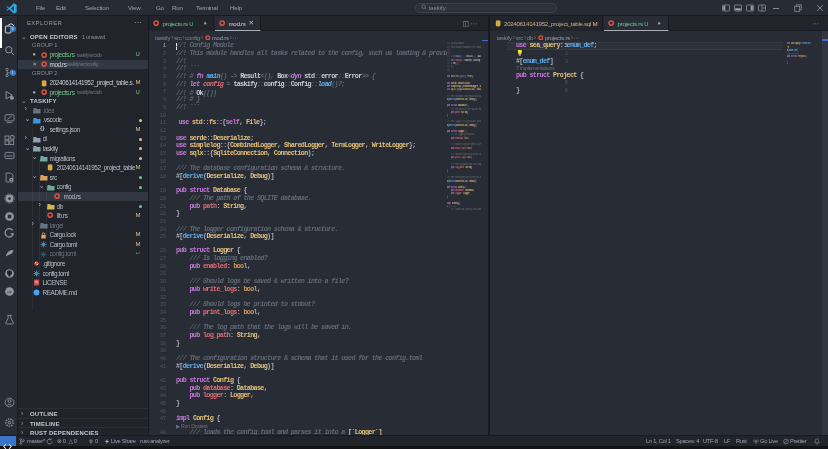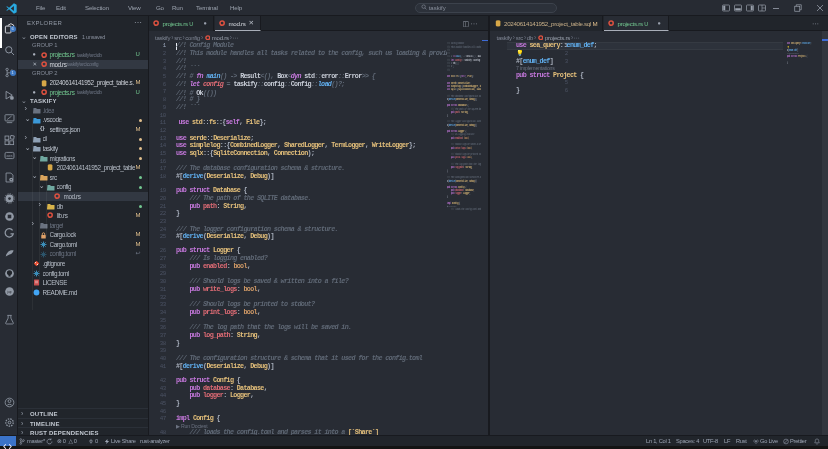--- a/index.html
+++ b/index.html
@@ -468,21 +468,21 @@
       <div class="cl" style="top:342.3px;left:27.5px;width:271px"><i style="color:#c678dd">    pub </i><i style="color:#e06c75">database</i><i style="color:#abb2bf">: </i><i style="color:#e5c07b">Database</i><i style="color:#abb2bf">,</i></div>
       <div class="gn" style="top:350.0px;right:322px;color:#4b5263">44</div>
       <div class="cl" style="top:350.0px;left:27.5px;width:271px"><i style="color:#c678dd">    pub </i><i style="color:#e06c75">logger</i><i style="color:#abb2bf">: </i><i style="color:#e5c07b">Logger</i><i style="color:#abb2bf">,</i></div>
       <div class="gn" style="top:357.7px;right:322px;color:#4b5263">45</div>
       <div class="cl" style="top:357.7px;left:27.5px;width:271px"><i style="color:#abb2bf">}</i></div>
       <div class="gn" style="top:365.4px;right:322px;color:#4b5263">46</div>
       <div class="gn" style="top:373.1px;right:322px;color:#4b5263">47</div>
       <div class="cl" style="top:373.1px;left:27.5px;width:271px"><i style="color:#c678dd">impl </i><i style="color:#e5c07b">Config </i><i style="color:#abb2bf">{</i></div>
       <div class="cl" style="top:380.8px;left:27.5px;width:271px"><i class="lens">▶ Run Doctest</i></div>
       <div class="gn" style="top:387.1px;right:322px;color:#4b5263">48</div>
-      <div class="cl" style="top:387.1px;left:27.5px;width:271px"><i style="color:#5f6875;font-style:italic">    /// loads the config.toml and parses it into a </i><i style="color:#e5c07b;font-weight:bold">[`Share`]</i></div>
+      <div class="cl" style="top:387.1px;left:27.5px;width:271px"><i style="color:#5f6875;font-style:italic">    /// loads the config.toml and parses it into a </i><i style="color:#e5c07b;font-weight:bold">[`Logger`]</i></div>
   </div>
   <div class="minimap" style="left:298.5px">
       <div class="mmclone">
         <div class="cl" style="top:0.0px;left:0"><i style="color:#5f6875;font-style:italic">//! Config Module</i></div>
         <div class="cl" style="top:7.7px;left:0"><i style="color:#5f6875;font-style:italic">//! This module handles all tasks related to the config, such us loading &amp; providing</i></div>
         <div class="cl" style="top:15.4px;left:0"><i style="color:#5f6875;font-style:italic">//!</i></div>
         <div class="cl" style="top:23.1px;left:0"><i style="color:#5f6875;font-style:italic">//! ```</i></div>
         <div class="cl" style="top:30.8px;left:0"><i style="color:#5f6875;font-style:italic">//! # </i><i style="color:#c678dd;font-style:italic">fn </i><i style="color:#61afef;font-style:italic">main</i><i style="color:#5f6875;font-style:italic">() -&gt; </i><i style="color:#c9ced8;font-weight:bold">Result</i><i style="color:#5f6875;font-style:italic">&lt;(), </i><i style="color:#c9ced8;font-weight:bold">Box</i><i style="color:#5f6875;font-style:italic">&lt;</i></div>
         <div class="cl" style="top:38.5px;left:0"><i style="color:#5f6875;font-style:italic">//! </i><i style="color:#c678dd;font-style:italic">let </i><i style="color:#e06c75;font-style:italic">config</i><i style="color:#5f6875;font-style:italic"> = </i><i style="color:#c9ced8;font-weight:bold">taskify</i><i style="color:#5f6875;font-style:italic">::</i><i style="color:#c9ced8;font-weight:bold">config</i><i style="color:#5f6875;font-style:italic">::</i></div>
         <div class="cl" style="top:46.2px;left:0"><i style="color:#5f6875;font-style:italic">//! # </i><i style="color:#c9ced8;font-weight:bold">Ok</i><i style="color:#5f6875;font-style:italic">(())</i></div>

